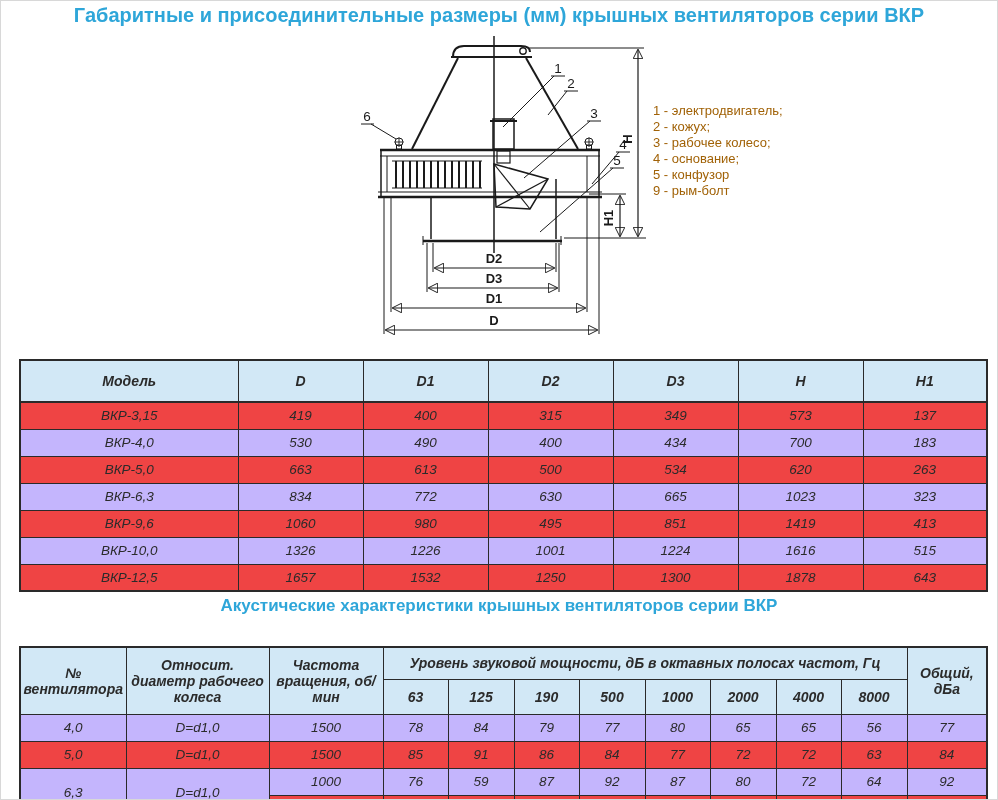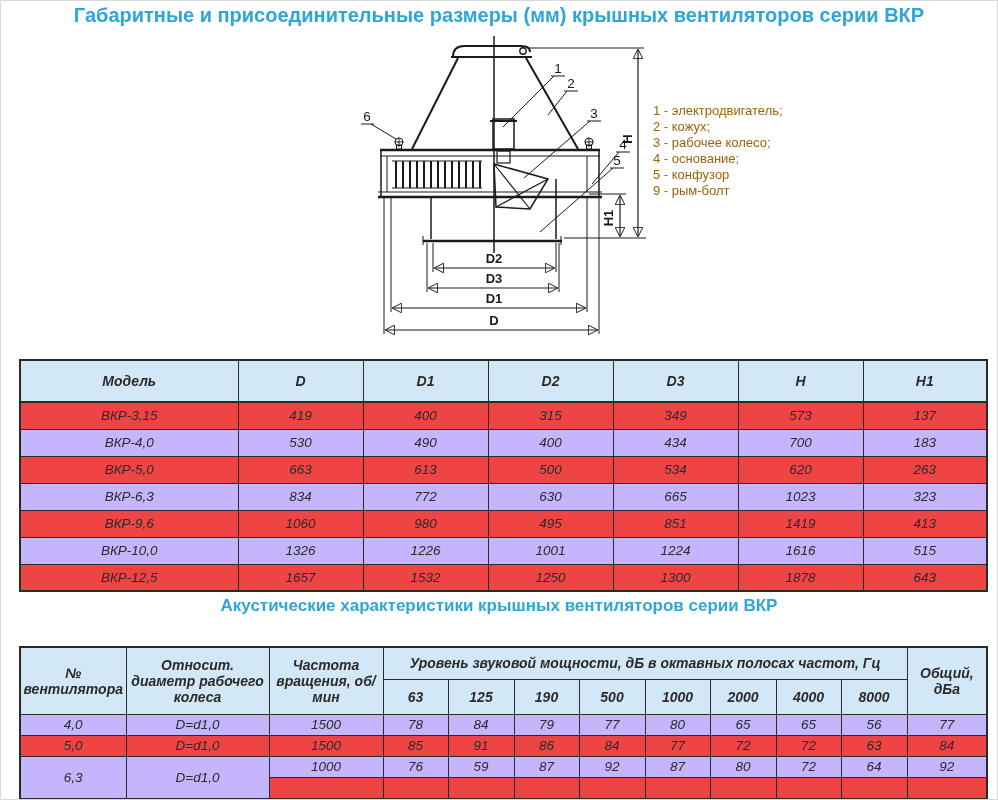--- a/index.html
+++ b/index.html
@@ -32,21 +32,21 @@
            overflow:hidden; padding:0 2px; }
   th { font-weight:bold; font-size:14px; background:#d2e8f6; }
   td { font-size:13.5px; font-weight:normal; }
   .t1 { left:18px; top:358px; width:967px; border:2px solid #2a2a2a; }
   .t1 tr.hdr { height:42px; }
   .t1 tr.hdr th { border-bottom:2px solid #2a2a2a; }
   .t1 tr.data { height:27px; }
   .t2 { left:18px; top:645px; width:967px; border:2px solid #2a2a2a; }
   .t2 tr.hdr1 { height:32px; }
   .t2 tr.hdr2 { height:35px; }
-  .t2 tr.data { height:21px; }
+  .t2 tr.data { height:27px; }
   .t2 tr.partial { height:22px; }
   .rowalt { background:#c4b5fd; }
   .rowwhite { background:#ef4444; }
 </style>
 </head>
 <body>
 
 <div class="page">
 
   <div class="title title1">Габаритные и присоединительные размеры (мм) крышных вентиляторов серии ВКР</div>

